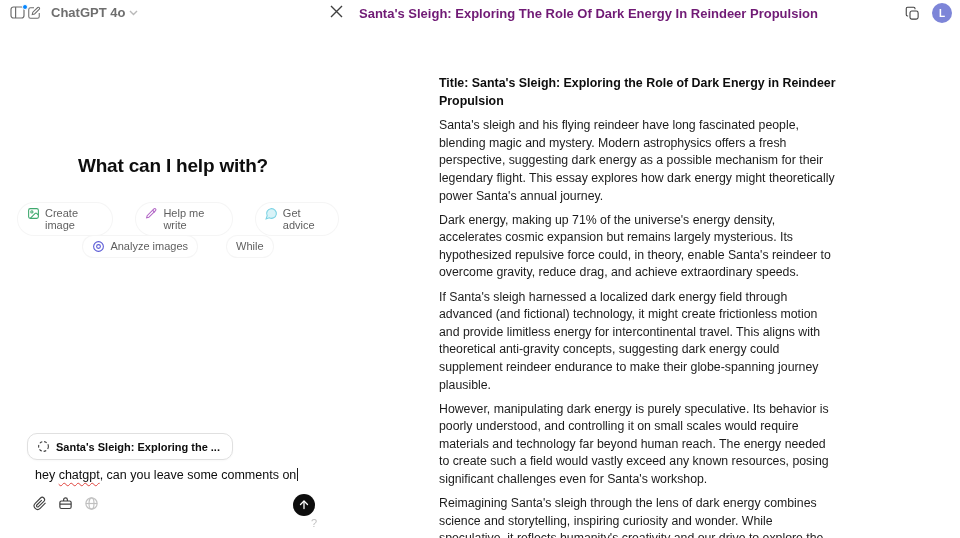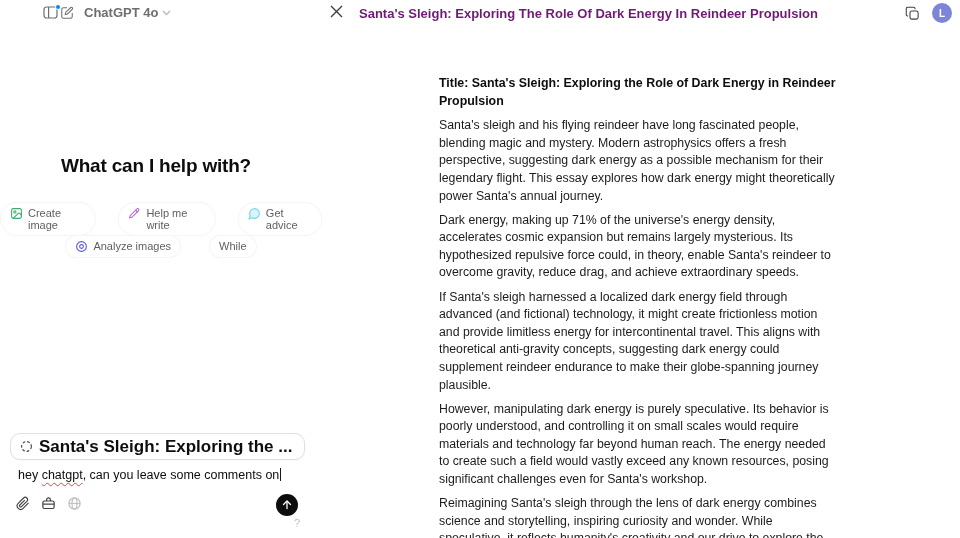--- a/index.html
+++ b/index.html
@@ -3,41 +3,41 @@
 <meta charset="utf-8">
 <style>
   * { margin:0; padding:0; box-sizing:border-box; }
   html,body { background:#ffffff; }
   body { font-family:"Liberation Sans", sans-serif; color:#0d0d0d; }
   .app { position:relative; width:960px; height:538px; background:#fff; overflow:hidden; }
 
   
   .topbar { position:absolute; top:0; left:0; width:960px; height:28px; }
   .icon-btn { display:inline-flex; align-items:center; justify-content:center; background:none; border:none; cursor:pointer; padding:0; }
-  .tb-left { position:absolute; top:5px; left:10px; display:flex; align-items:center; gap:2px;margin-left:33px; }
+  .tb-left { position:absolute; top:5px; left:10px; display:flex; align-items:center; gap:2px; }
   .sidebar-btn { position:relative; }
   .blue-dot { position:absolute; top:-2px; right:-3px; width:6px; height:6px; border-radius:50%; background:#0285ff; border:1px solid #fff; }
   .model-selector { display:flex; align-items:center; gap:4px; margin-left:8px; font-size:13px; font-weight:600; color:#6e6e6e; cursor:pointer; }
   .chev { color:#b9b9b9; font-size:10px; }
 
   .canvas-close { position:absolute; top:5px; left:330px; }
   .doc-header-title { position:absolute; top:6px; left:359px; font-size:13px; font-weight:600; color:#701a75; white-space:nowrap; }
   .tb-right { position:absolute; top:3px; right:8px; display:flex; align-items:center; gap:12px; }
   .avatar { width:20px; height:20px; border-radius:50%; background:#7d85d8; color:#fff; font-size:10px; font-weight:600; display:flex; align-items:center; justify-content:center; cursor:pointer; }
 
   
-  .left-panel { position:absolute; top:0; left:0; width:340px; height:538px; }
+  .left-panel { position:absolute; top:0; left:17px; width:340px; height:538px; }
   .greeting { position:absolute; top:155px; left:0; width:312px; text-align:center; font-size:19px; font-weight:700; letter-spacing:-0.2px; color:#0d0d0d; }
   .sugg-row1 { position:absolute; top:202px; left:0; width:322px; display:flex; justify-content:center; gap:22px; }
   .sugg-row2 { position:absolute; top:235px; left:0; width:322px; display:flex; justify-content:center; gap:28px; }
   .chip { display:flex; gap:5px; font-size:11px; color:#5f5f5f; background:#fff; border:1px solid rgba(0,0,0,0.04); border-radius:999px; padding:4px 9px; cursor:pointer; }
   .chip svg { flex:0 0 auto; }
 
   
-  .attach-chip { position:absolute; top:433px; left:10px; height:27px; display:flex; align-items:center; gap:6px; padding:0 12px 0 9px; border:1px solid #e0e0e0; border-radius:10px; background:#fff; font-size:17px; font-weight:600; color:#0d0d0d; cursor:pointer; box-shadow:0 1px 2px rgba(0,0,0,0.03); }
+  .attach-chip { position:absolute; top:433px; left:10px; height:27px; display:flex; align-items:center; gap:6px; padding:0 12px 0 9px; border:1px solid #e0e0e0; border-radius:10px; background:#fff; font-size:11px; font-weight:600; color:#0d0d0d; cursor:pointer; box-shadow:0 1px 2px rgba(0,0,0,0.03); }
   .composer-input { position:absolute; top:468px; left:18px; font-size:12.5px; color:#0d0d0d; white-space:nowrap; cursor:text; }
   .misspelled { text-decoration:underline; text-decoration-style:wavy; text-decoration-color:#e0443e; text-decoration-thickness:1px; text-underline-offset:3px; }
   .caret { display:inline-block; width:1px; height:13px; background:#1a1a1a; vertical-align:-2px; margin-left:1px; }
   .composer-icons { position:absolute; top:496px; left:16px; display:flex; align-items:center; gap:11px; }
   .globe-faded { opacity:.32; }
   .send-btn { position:absolute; top:494px; left:276px; width:22px; height:22px; border-radius:50%; background:#0d0d0d; display:flex; align-items:center; justify-content:center; border:none; cursor:pointer; }
   .disclaimer { position:absolute; top:524px; left:0; width:312px; text-align:center; font-size:9px; color:#a3a3a3; }
   .help-btn { position:absolute; top:517px; left:294px; font-size:11px; color:#c2c2c2; cursor:pointer; }
 
   

